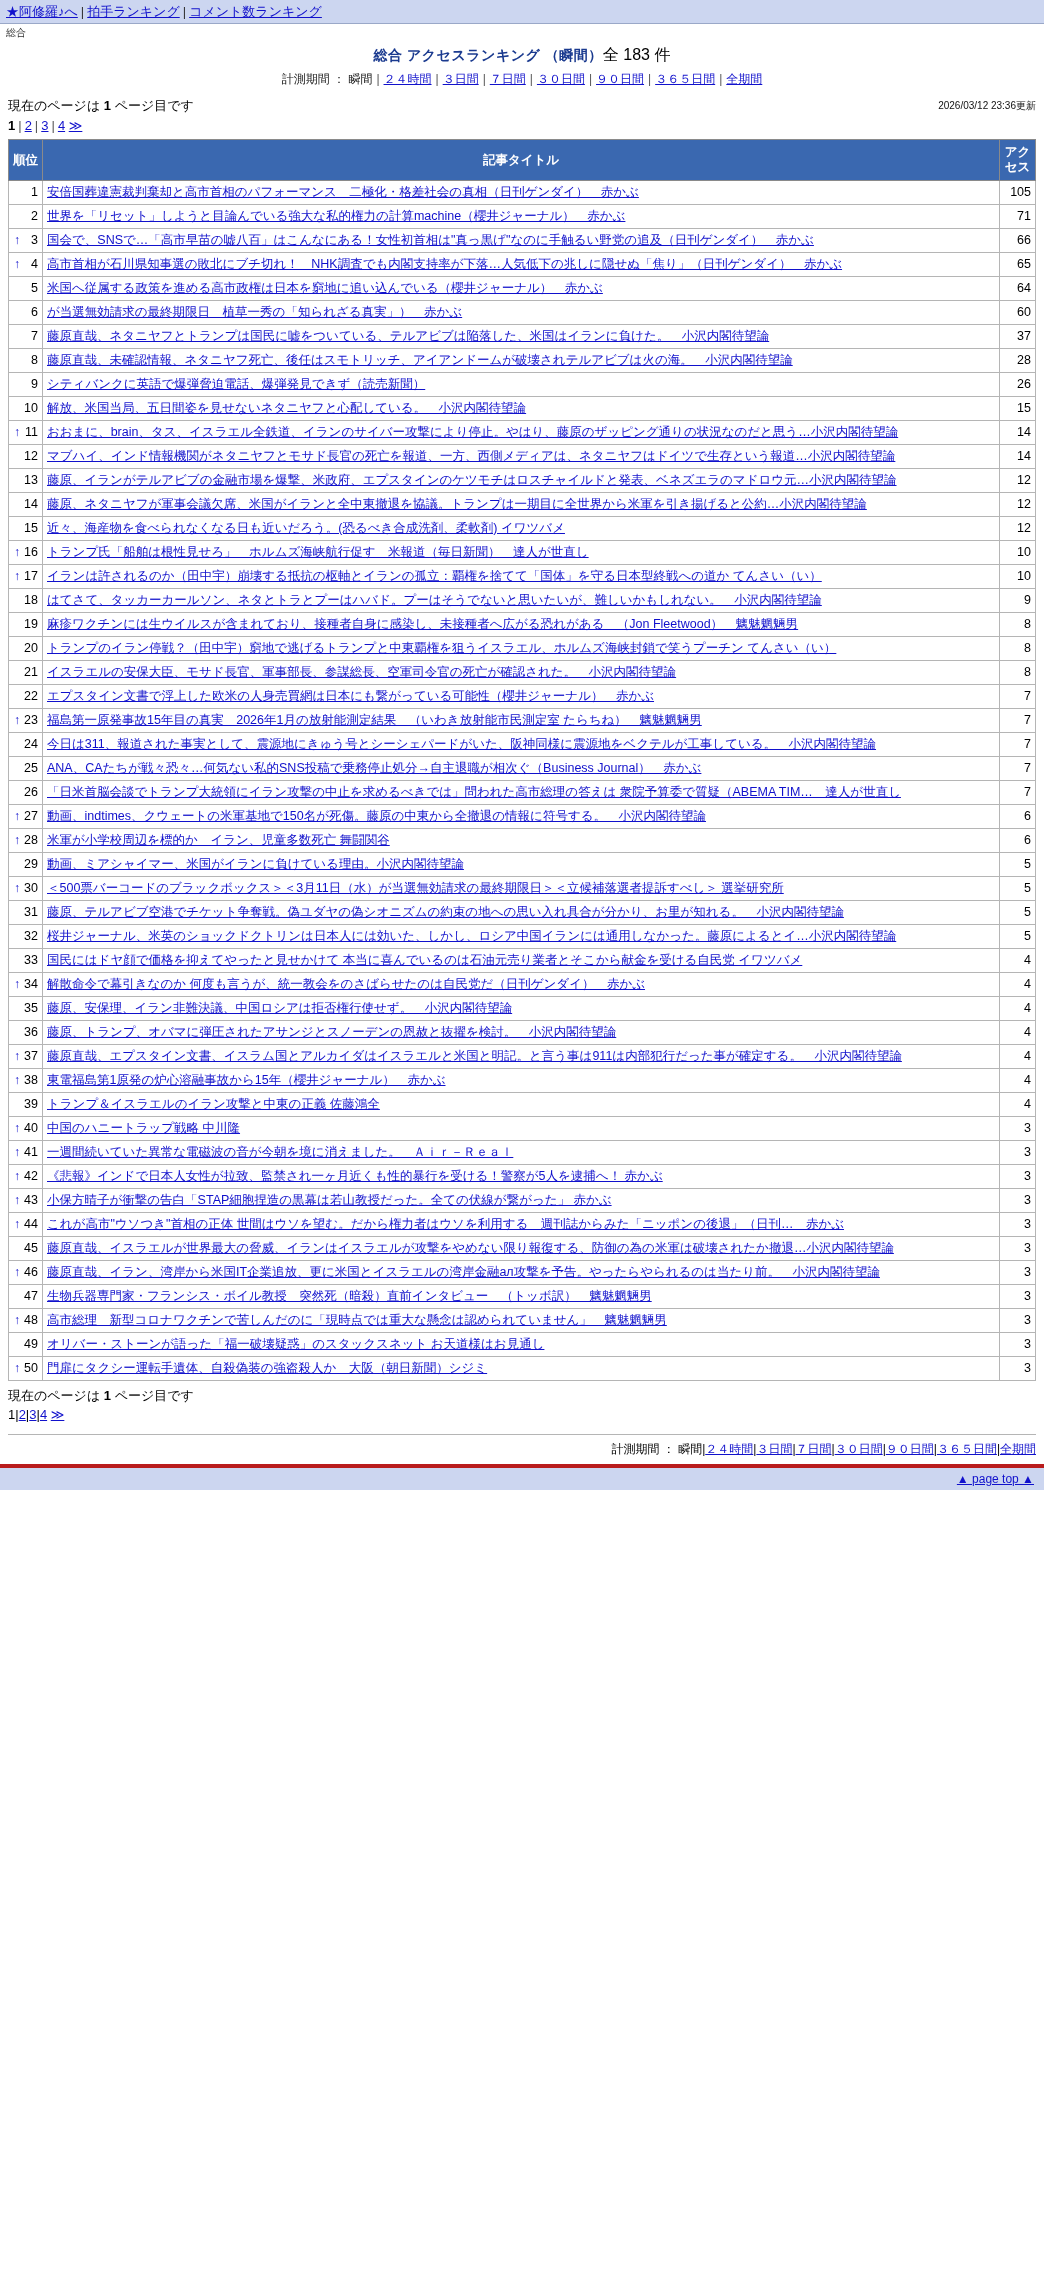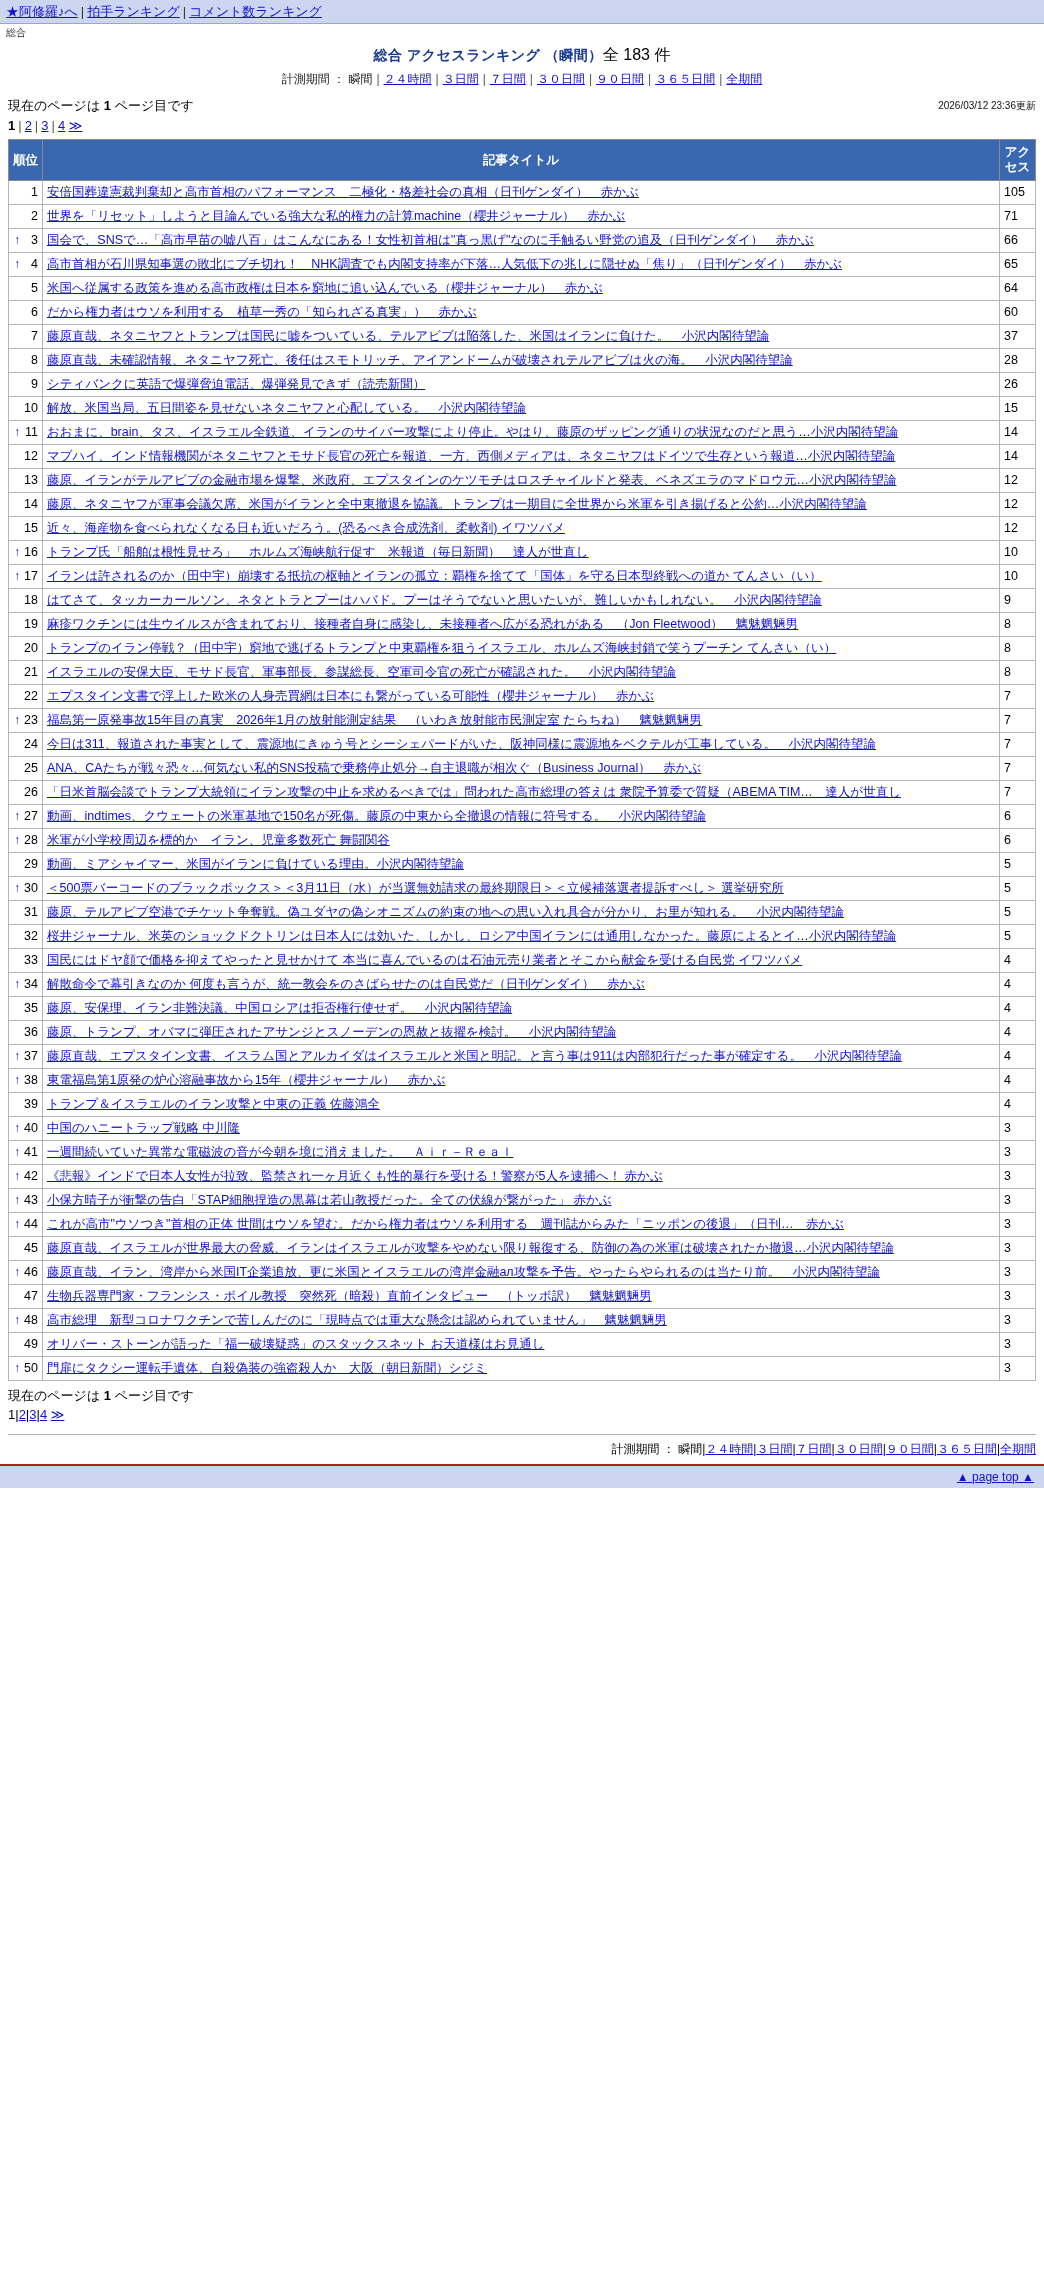--- a/index.html
+++ b/index.html
@@ -105,21 +105,21 @@
   td.rank .arrow {
     color: #1111cc;
     float: left;
     margin-left: 1px;
     font-size: 12px;
   }
   td.title { text-align: left; }
   td.title a { color: #1111cc; }
   td.acc {
     width: 36px;
-    text-align: left;
+    text-align: right;
     padding-right: 6px;
     white-space: nowrap;
   }
   
   .bottom-status {
     padding: 6px 8px 1px 8px;
     font-size: 13px;
   }
   .bottom-pager {
     padding: 1px 8px 8px 8px;
@@ -127,21 +127,21 @@
   }
   .bottom-period {
     border-top: 1px solid #b5b5b5;
     margin: 4px 8px 0 8px;
     padding: 6px 0 6px 0;
     text-align: right;
     font-size: 12px;
   }
   .pagetop {
     background: #ccd6f0;
-    border-top: 2px solid #b91c1c;
+    border-top: 4px solid #b91c1c;
     text-align: right;
     padding: 4px 10px;
     font-size: 12px;
   }
   .pagetop a { color: #1111cc; }
 </style>
 </head>
 <body>
 
 <div class="page">
@@ -203,21 +203,21 @@
           <td class="title"><a href="#">高市首相が石川県知事選の敗北にブチ切れ！　NHK調査でも内閣支持率が下落…人気低下の兆しに隠せぬ「焦り」（日刊ゲンダイ）　赤かぶ</a></td>
           <td class="acc">65</td>
         </tr>
       <tr>
           <td class="rank"><span class="arrow"></span><span>5</span></td>
           <td class="title"><a href="#">米国へ従属する政策を進める高市政権は日本を窮地に追い込んでいる（櫻井ジャーナル）　赤かぶ</a></td>
           <td class="acc">64</td>
         </tr>
       <tr>
           <td class="rank"><span class="arrow"></span><span>6</span></td>
-          <td class="title"><a href="#">だから権力者はウソを利用する　植草一秀の「知られざる真実」）　赤かぶ</a></td>
+          <td class="title"><a href="#">が当選無効請求の最終期限日　植草一秀の「知られざる真実」）　赤かぶ</a></td>
           <td class="acc">60</td>
         </tr>
       <tr>
           <td class="rank"><span class="arrow"></span><span>7</span></td>
           <td class="title"><a href="#">藤原直哉、ネタニヤフとトランプは国民に嘘をついている、テルアビブは陥落した、米国はイランに負けた。　小沢内閣待望論</a></td>
           <td class="acc">37</td>
         </tr>
       <tr>
           <td class="rank"><span class="arrow"></span><span>8</span></td>
           <td class="title"><a href="#">藤原直哉、未確認情報、ネタニヤフ死亡、後任はスモトリッチ、アイアンドームが破壊されテルアビブは火の海。　小沢内閣待望論</a></td>

